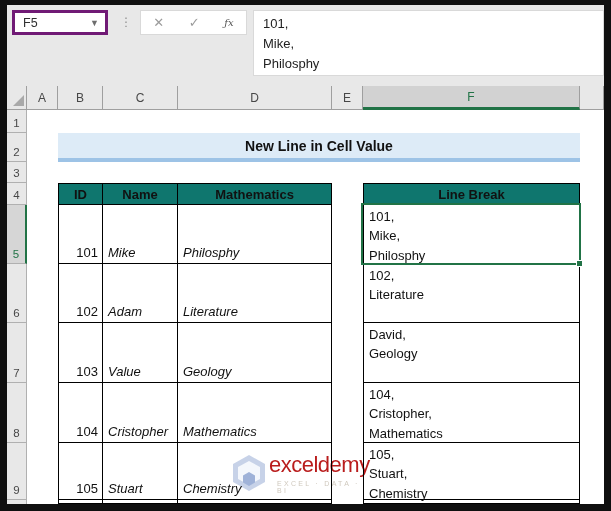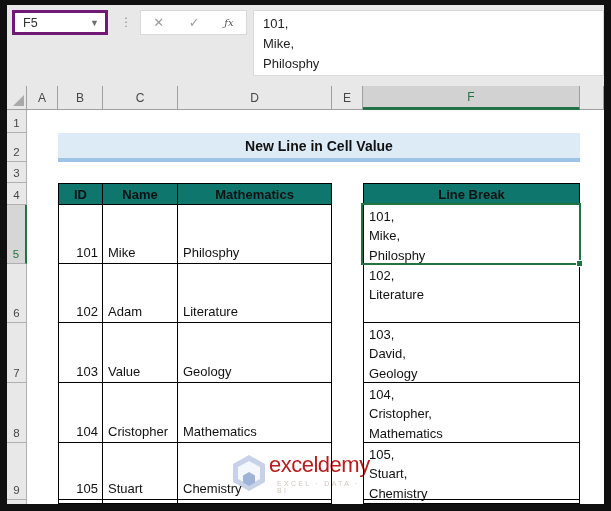--- a/index.html
+++ b/index.html
@@ -38,21 +38,21 @@
   .title-cell { position:absolute; left:58px; top:133px; width:522px; height:29px; background:#DDEBF7; border-bottom:4px solid #9DC3E6; display:flex; align-items:center; justify-content:center; font-weight:bold; font-size:14px; color:#111; z-index:2; }
 
   .xtable { position:absolute; border:1px solid #000; display:grid; z-index:2; background:transparent; }
   .t-main { left:58px; top:183px; width:274px; height:321px; grid-template-columns:44px 75px 153px; grid-template-rows:21px 59px 59px 60px 60px 57px 3px; }
   .t-break { left:363px; top:183px; width:217px; height:321px; grid-template-columns:215px; grid-template-rows:21px 59px 59px 60px 60px 57px 3px; }
   .tc { border-right:1px solid #000; border-bottom:1px solid #000; font-size:13px; color:#111; background:transparent; }
   .tc.lastcol { border-right:none; }
   .tc.cont { border-bottom:none; }
   .tc.hdr { background:#0f766e; font-weight:bold; display:flex; align-items:center; justify-content:center; }
   .tc.num { display:flex; align-items:flex-end; justify-content:flex-end; padding:0 4px 3px 0; }
-  .tc.txt { display:flex; align-items:flex-end; padding:0 0 3px 5px; }
+  .tc.txt { display:flex; align-items:flex-end; padding:0 0 3px 5px;font-style:italic; }
   .tc.multi { padding:2px 0 0 5px; line-height:19.4px; }
   .tc.multi span { display:block; }
 
   .sel-box { position:absolute; left:361px; top:203px; width:220px; height:62px; border:2px solid #217346; z-index:4; }
   .sel-box .handle { position:absolute; right:-4px; bottom:-4px; width:7px; height:7px; background:#217346; border:1px solid #fff; }
 
   
   .wm { position:absolute; left:229px; top:452px; width:142px; height:44px; z-index:1; }
   .wm .hexa { position:absolute; left:4px; top:3px; width:32px; height:36px; background:#c7d2e8; clip-path:polygon(50% 0,100% 25%,100% 75%,50% 100%,0 75%,0 25%); }
   .wm .hexb { position:absolute; left:9px; top:9px; width:22px; height:24px; background:#f4f7fc; clip-path:polygon(50% 0,100% 25%,100% 75%,50% 100%,0 75%,0 25%); }
@@ -153,21 +153,20 @@
     <div class="tc multi lastcol">
       <span>101,</span>
       <span>Mike,</span>
       <span>Philosphy</span>
     </div>
     <div class="tc multi lastcol">
       <span>102,</span>
       <span>Literature</span>
     </div>
     <div class="tc multi lastcol">
-      <span>103,</span>
       <span>David,</span>
       <span>Geology</span>
     </div>
     <div class="tc multi lastcol">
       <span>104,</span>
       <span>Cristopher,</span>
       <span>Mathematics</span>
     </div>
     <div class="tc multi lastcol">
       <span>105,</span>

